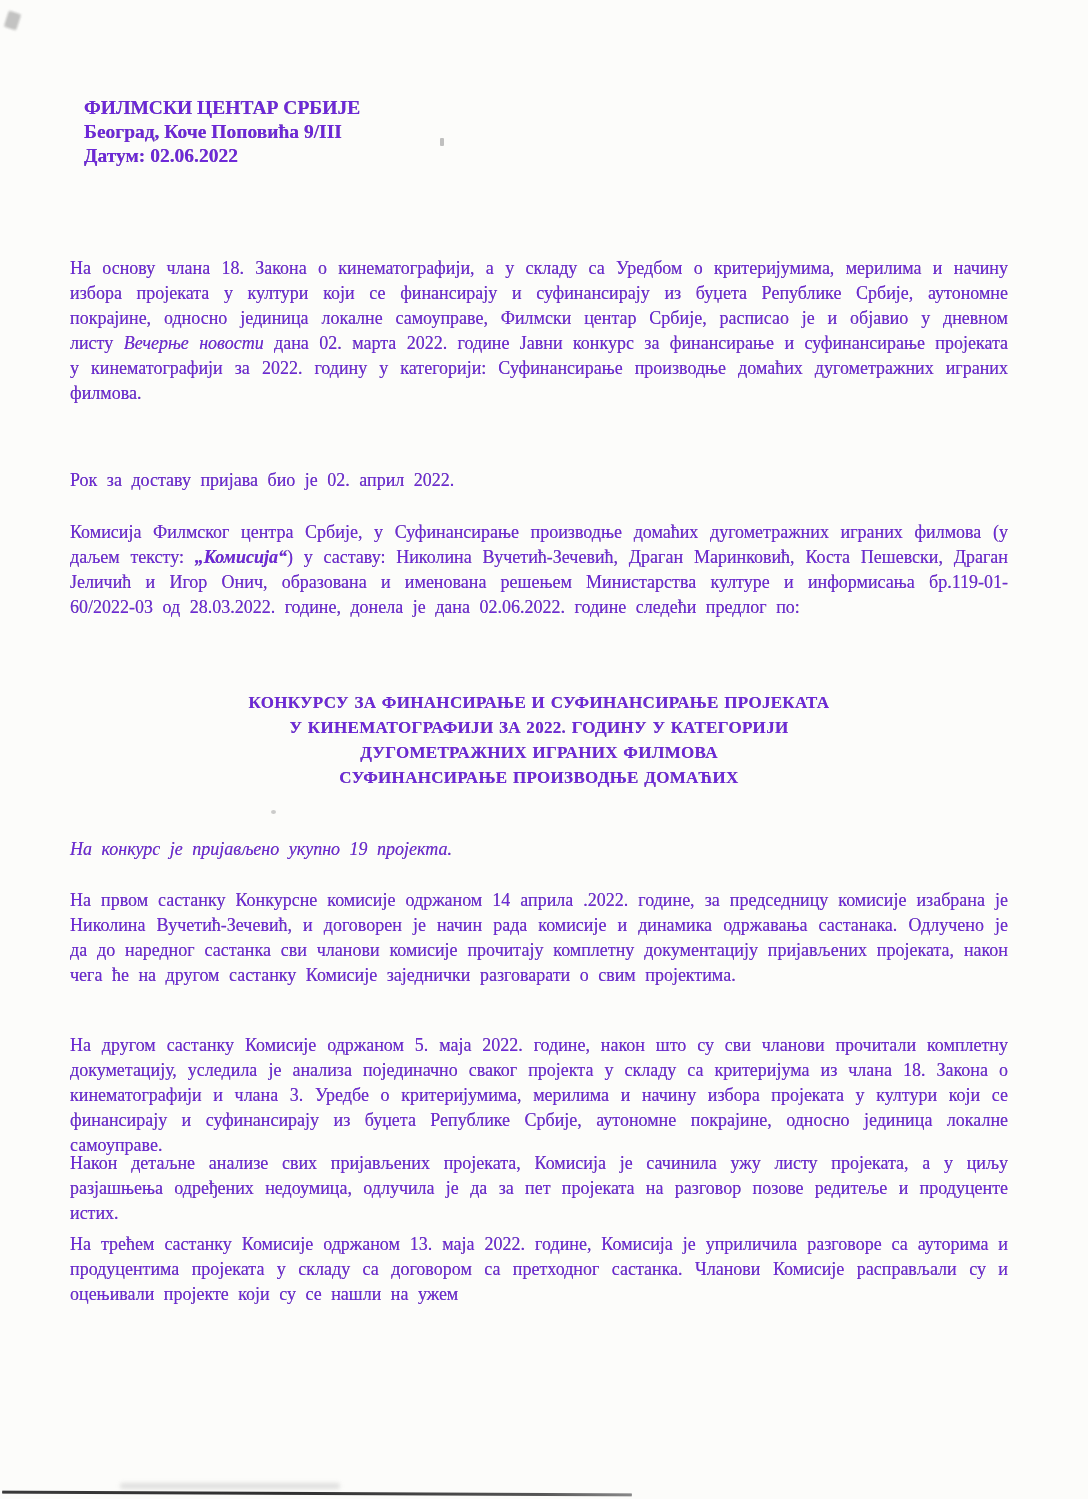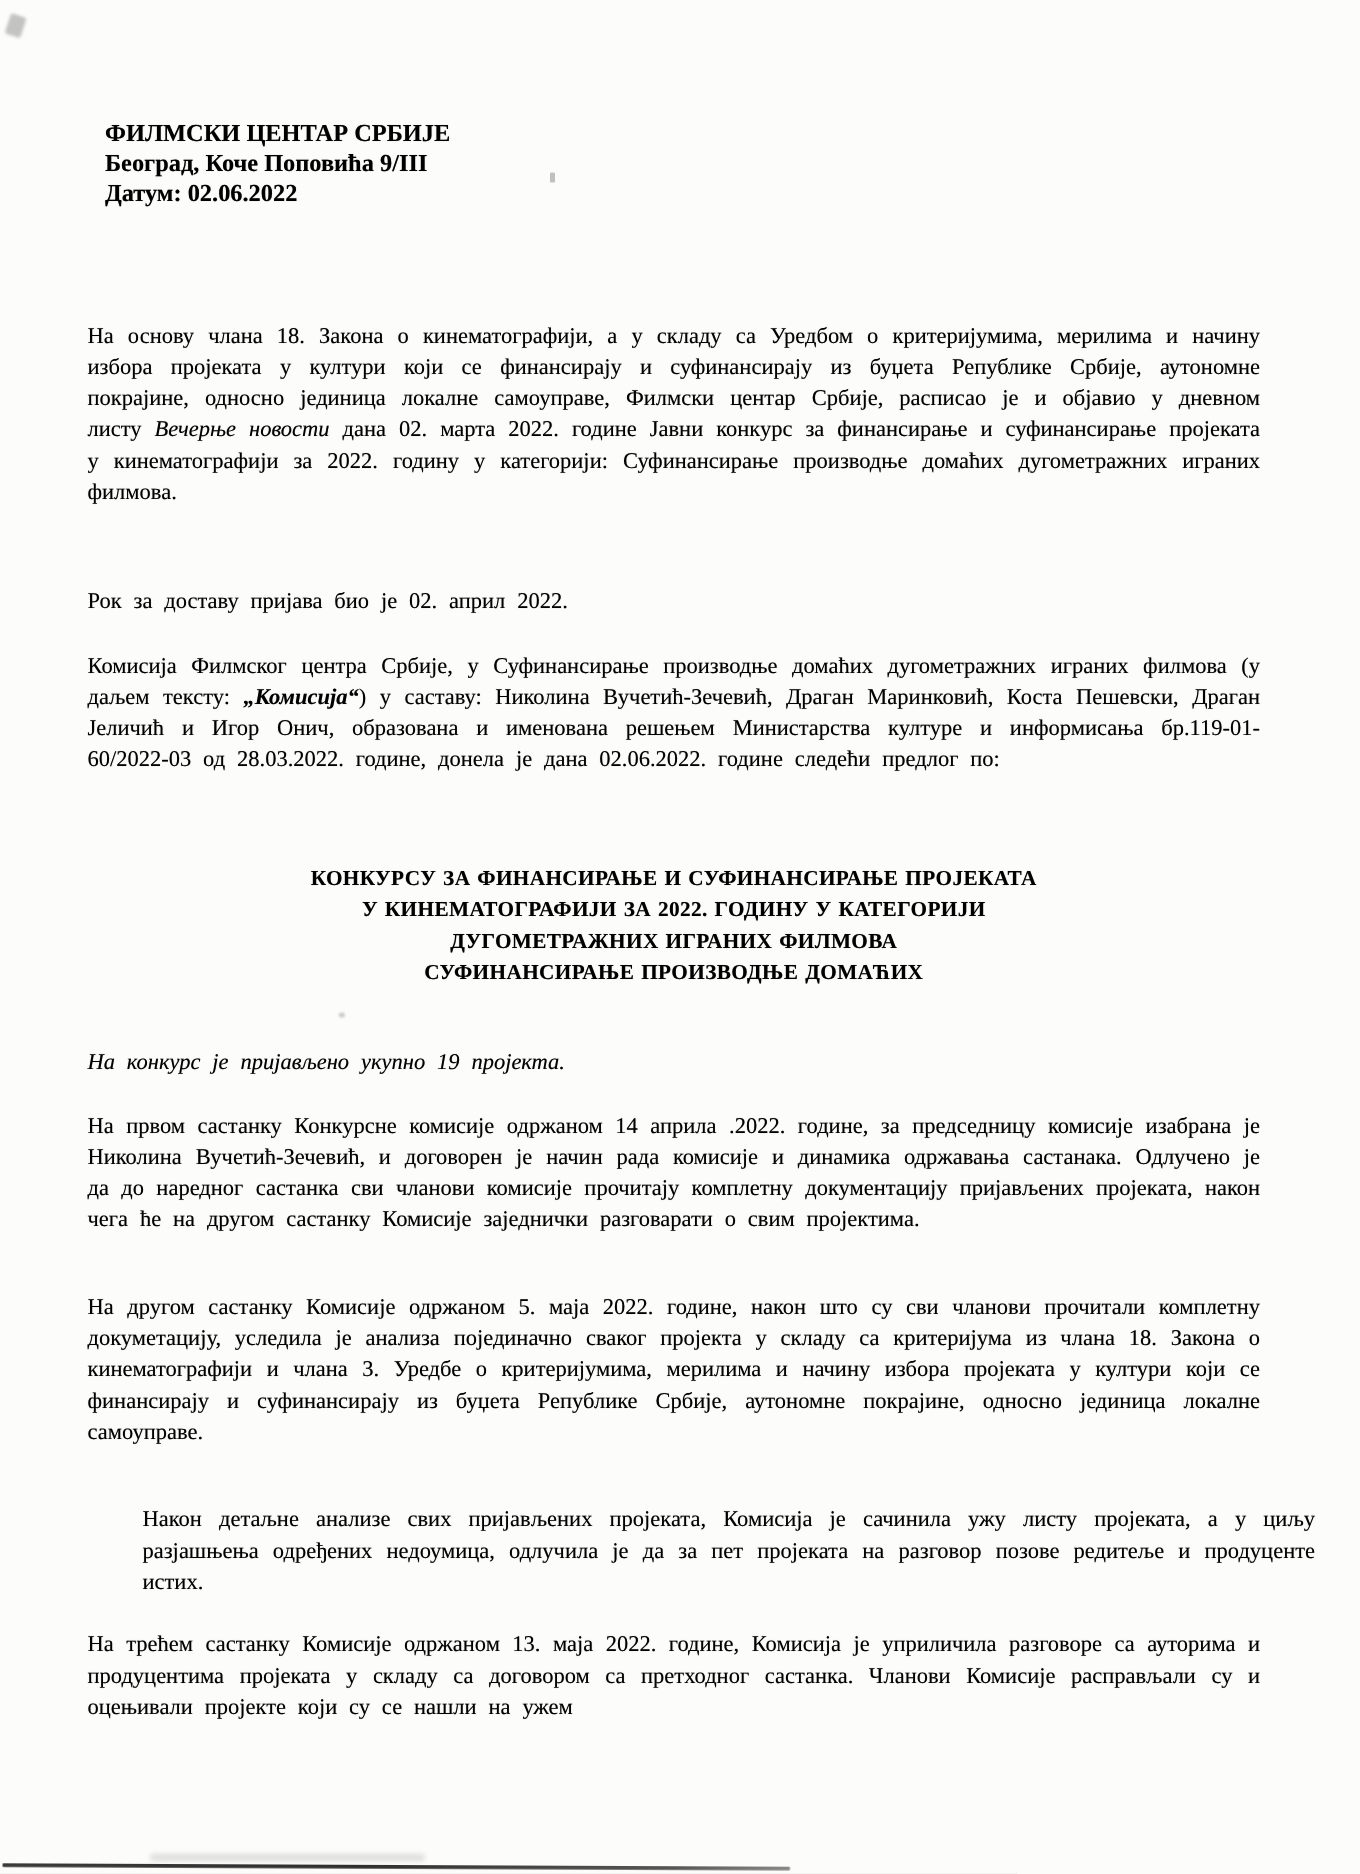--- a/index.html
+++ b/index.html
@@ -8,21 +8,21 @@
     background: #e8e8e8;
   }
   .page {
     position: relative;
     width: 1088px;
     height: 1499px;
     margin: 0 auto;
     background: #fcfcfa;
     overflow: hidden;
     font-family: "Liberation Serif", "DejaVu Serif", serif;
-    color: #000000;
+    color: #6d28d9;
     text-shadow: 0 0 0.6px rgba(40,40,40,0.55);
   }
   
   .letterhead {
     position: absolute;
     left: 84px;
     top: 96px;
     font-weight: bold;
     font-size: 19.5px;
     line-height: 24px;
@@ -39,22 +39,22 @@
     text-align: justify;
     word-spacing: 5px;
   }
   .para.no-justify { text-align: left; }
   .p-legal      { top: 256px; }
   .p-deadline   { top: 468px; }
   .p-commission { top: 520px; }
   .p-total      { top: 837px; font-style: italic; }
   .p-first      { top: 888px; }
   .p-second     { top: 1033px; }
-  .p-shortlist  { top: 1203px; margin-left: 44px; }
-  .p-third      { top: 1303px; }
+  .p-shortlist  { top: 1151px; }
+  .p-third      { top: 1232px; }
 
   .doc-heading {
     position: absolute;
     left: 70px;
     top: 690px;
     width: 938px;
     text-align: center;
     font-weight: bold;
     font-size: 17px;
     line-height: 25px;

